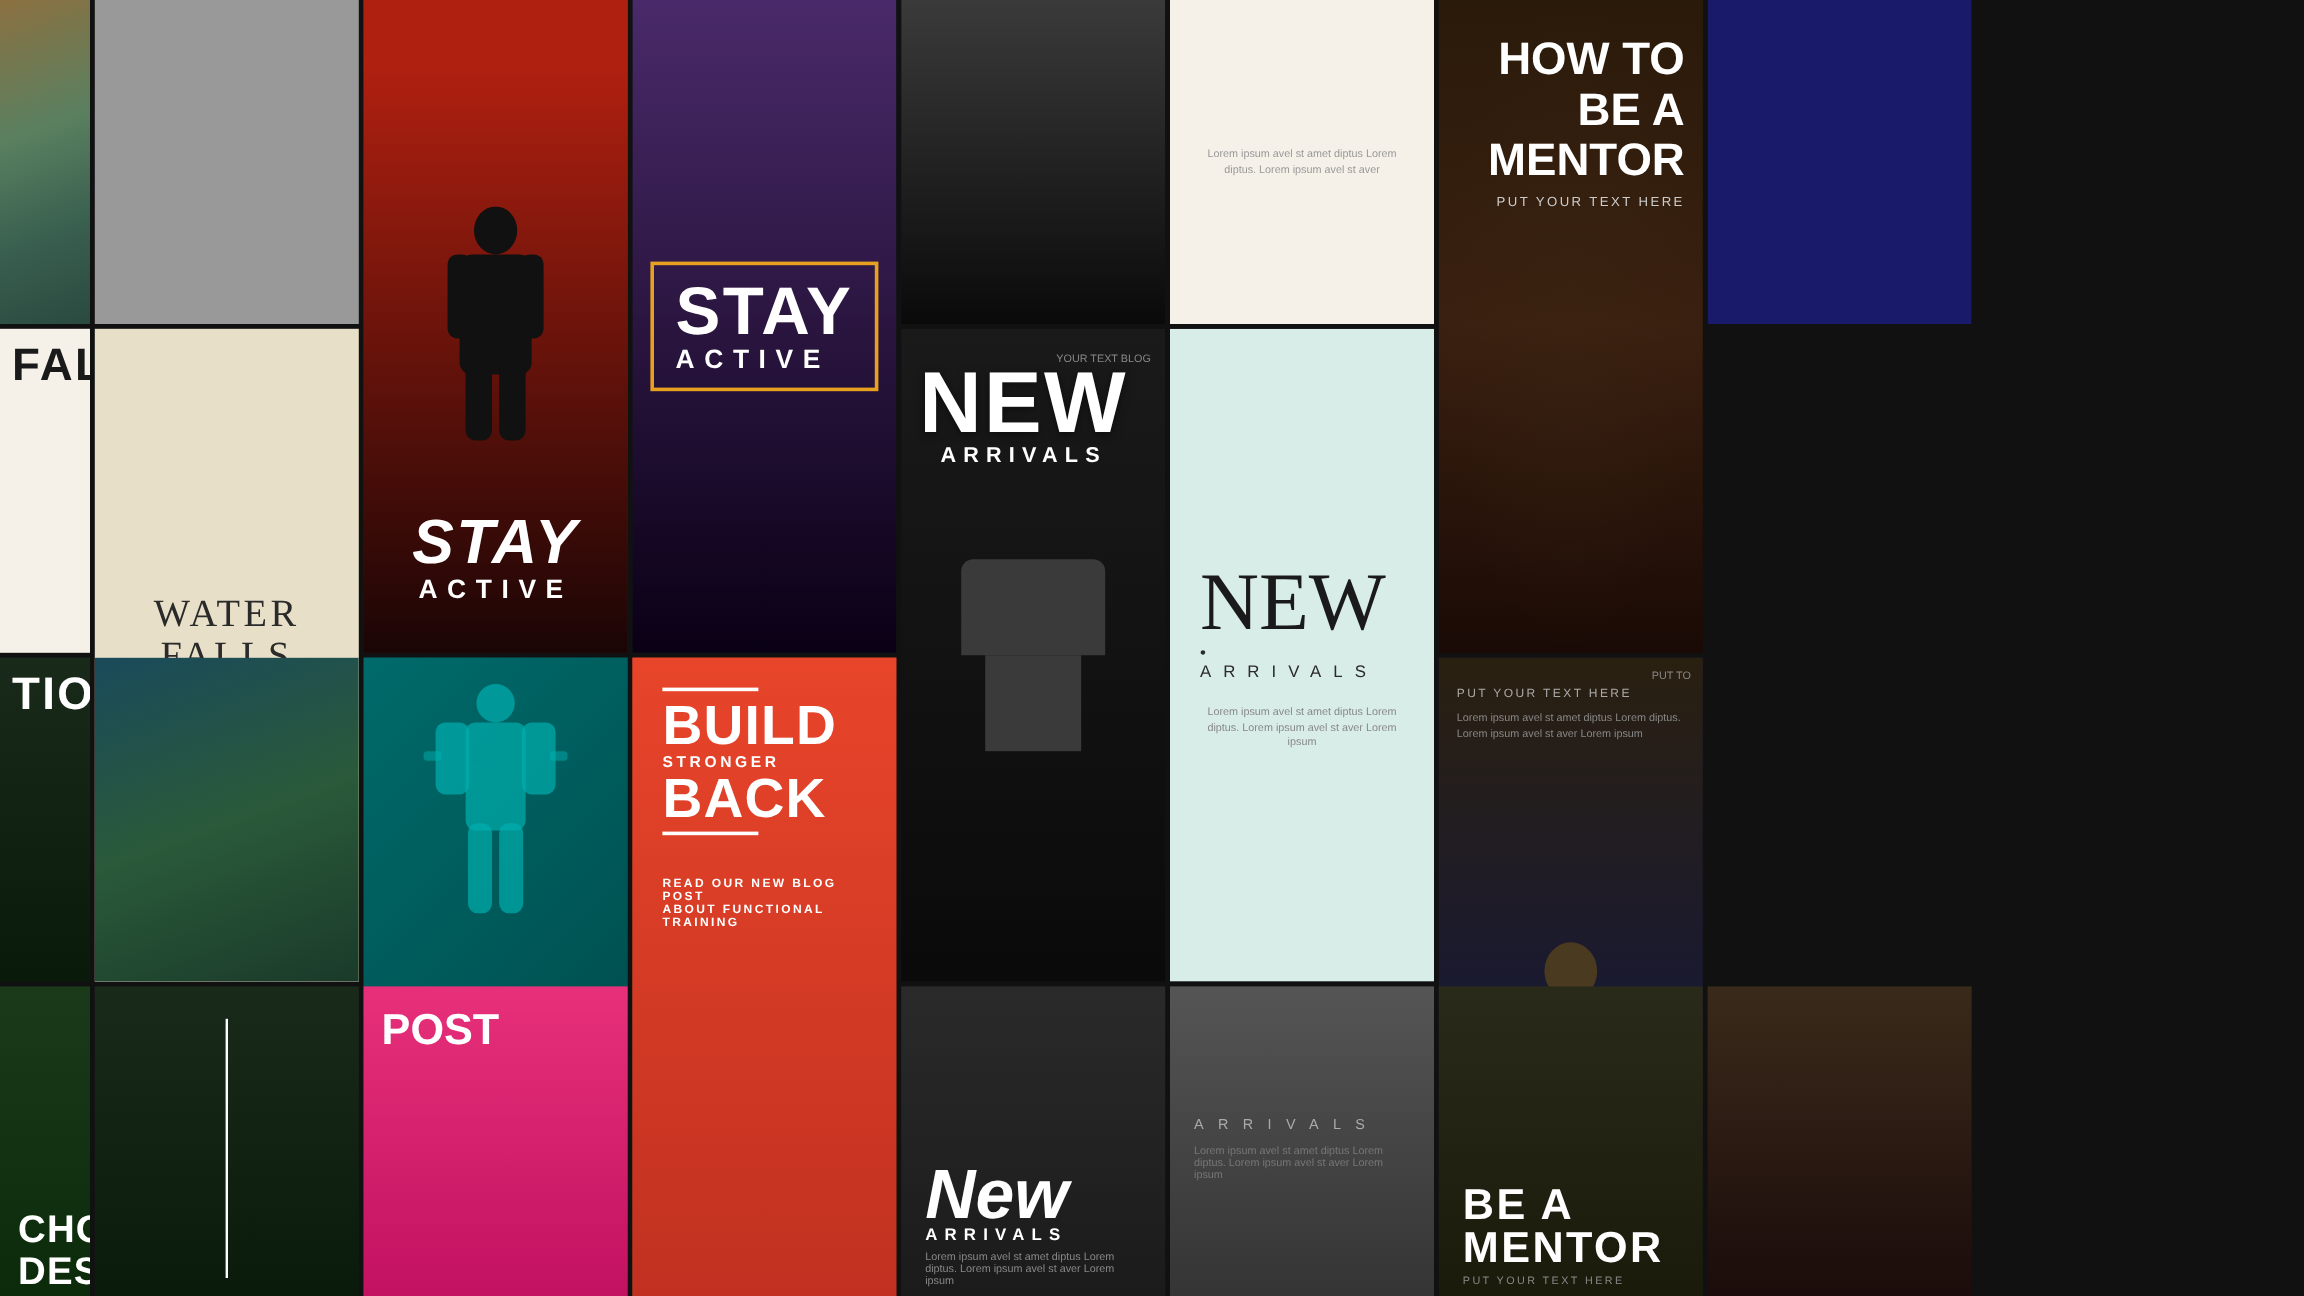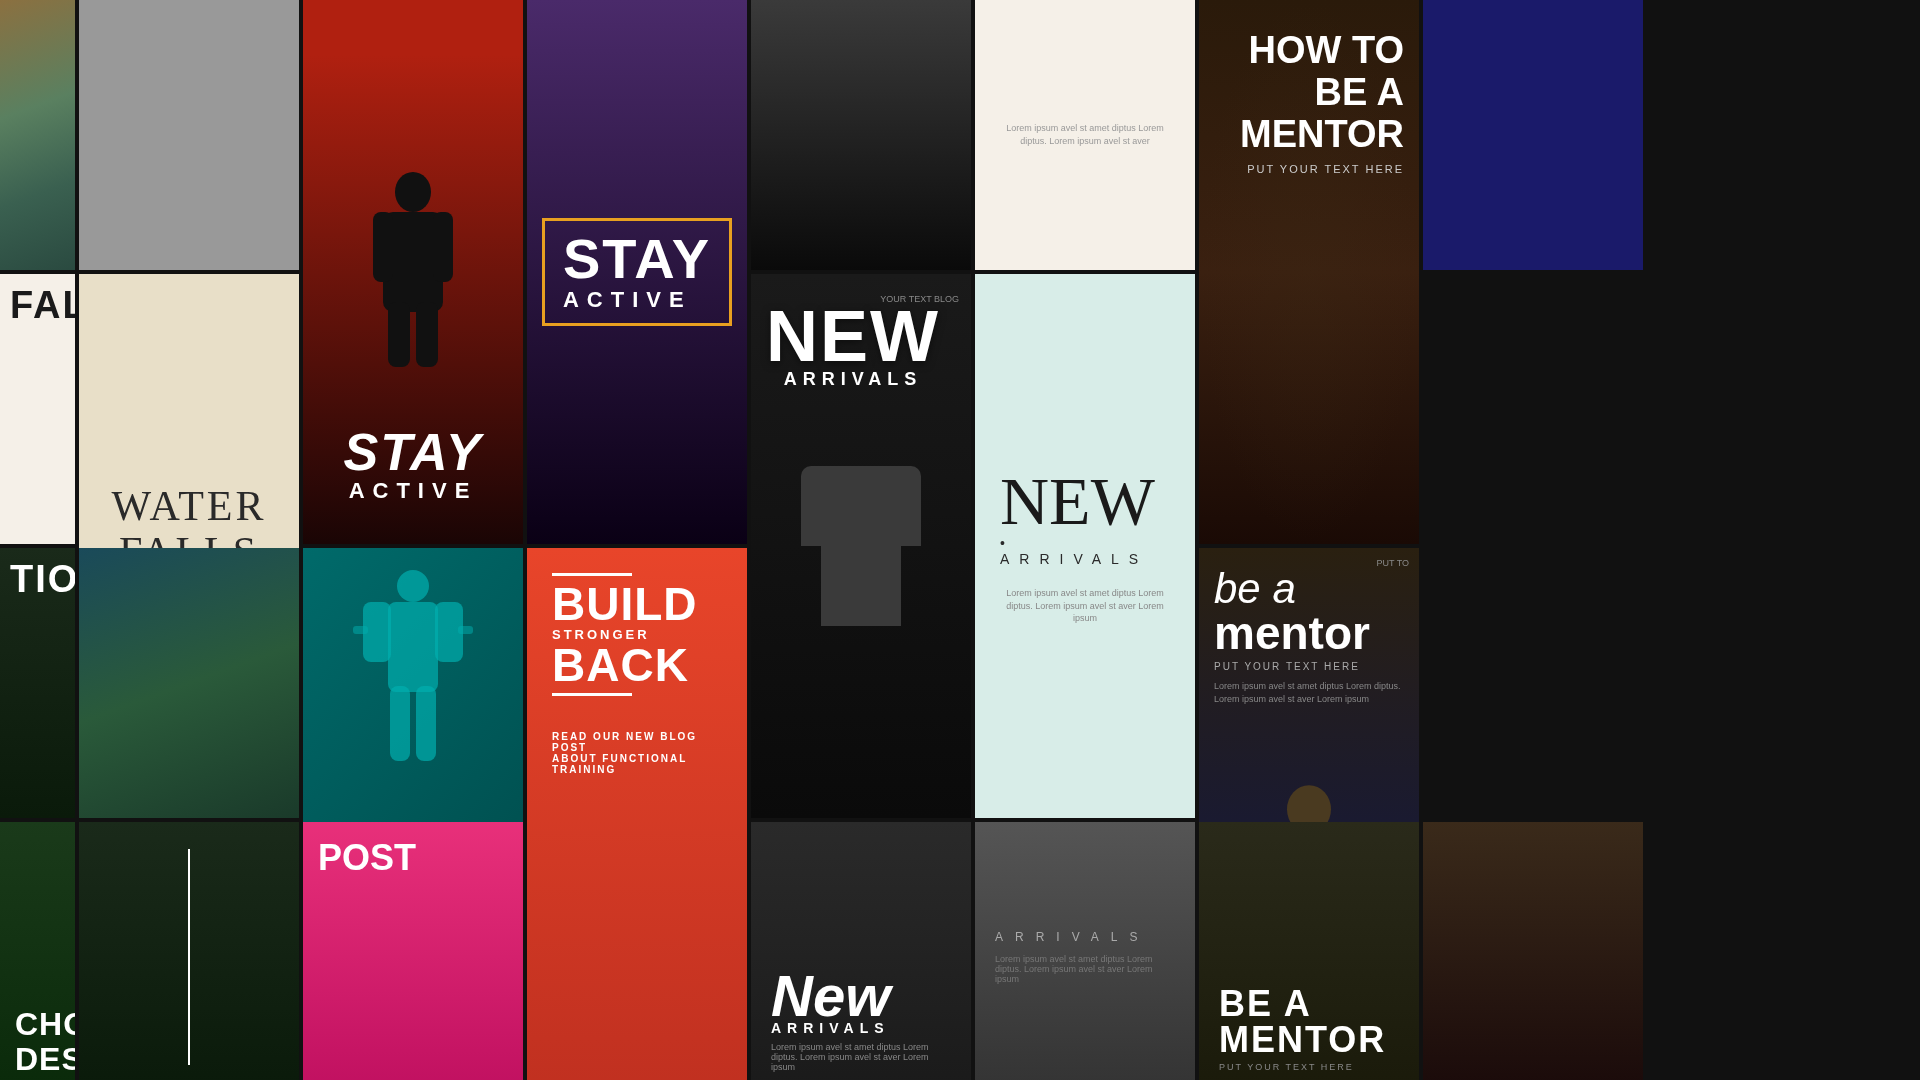--- a/index.html
+++ b/index.html
@@ -95,21 +95,21 @@
       line-height: 1;
       letter-spacing: 2px;
     }
     .boxed-stay-sub {
       font-size: 22px;
       font-weight: 700;
       color: white;
       letter-spacing: 8px;
     }
     .water-falls-title {
-      font-size: 42px;
+      font-size: 32px;
       font-weight: 300;
       color: #2a2a2a;
       line-height: 1.1;
       letter-spacing: 3px;
       font-family: Georgia, serif;
       text-align: center;
     }
     .water-falls-sub {
       font-size: 9px;
       color: #555;
@@ -414,24 +414,20 @@
           <rect x="75" y="54" width="70" height="100" rx="10" fill="#1a3a8a"></rect>
           <rect x="50" y="54" width="28" height="70" rx="8" fill="#1a3a8a"></rect>
           <rect x="142" y="54" width="28" height="70" rx="8" fill="#1a3a8a"></rect>
           <rect x="78" y="148" width="26" height="90" rx="8" fill="#2a2a2a"></rect>
           <rect x="116" y="148" width="26" height="90" rx="8" fill="#2a2a2a"></rect>
           <text x="85" y="100" font-size="20" font-weight="900" fill="white" font-family="Arial">CHEE</text>
           <text x="85" y="118" font-size="16" font-weight="900" fill="white" font-family="Arial">R★S</text>
         </svg>
       </div>
       <div style="position:absolute; top:20px; left:15px; right:15px;">
-        <div class="be-mentor-title">
-          <span style="font-size:42px; font-weight:300; color:white; font-style:italic;">be a</span><br>
-          <span style="font-size:46px; font-weight:700; color:white;">mentor</span>
-        </div>
         <div style="font-size:10px; color:#aaa; letter-spacing:2px; margin-top:5px;">PUT YOUR TEXT HERE</div>
         <div style="font-size:9px; color:#888; margin-top:8px; line-height:1.4;">Lorem ipsum avel st amet diptus Lorem
 diptus. Lorem ipsum avel st aver Lorem ipsum</div>
       </div>
       <div style="position:absolute; top:10px; right:10px; font-size:9px; color:#888;">PUT TO</div>
     </div>
   </div>
 
   <div class="card" style="grid-column:1; grid-row:3; background: linear-gradient(180deg, #1a2a1a 0%, #0a1a0a 100%);">
     <div style="padding:10px; overflow:hidden;">

